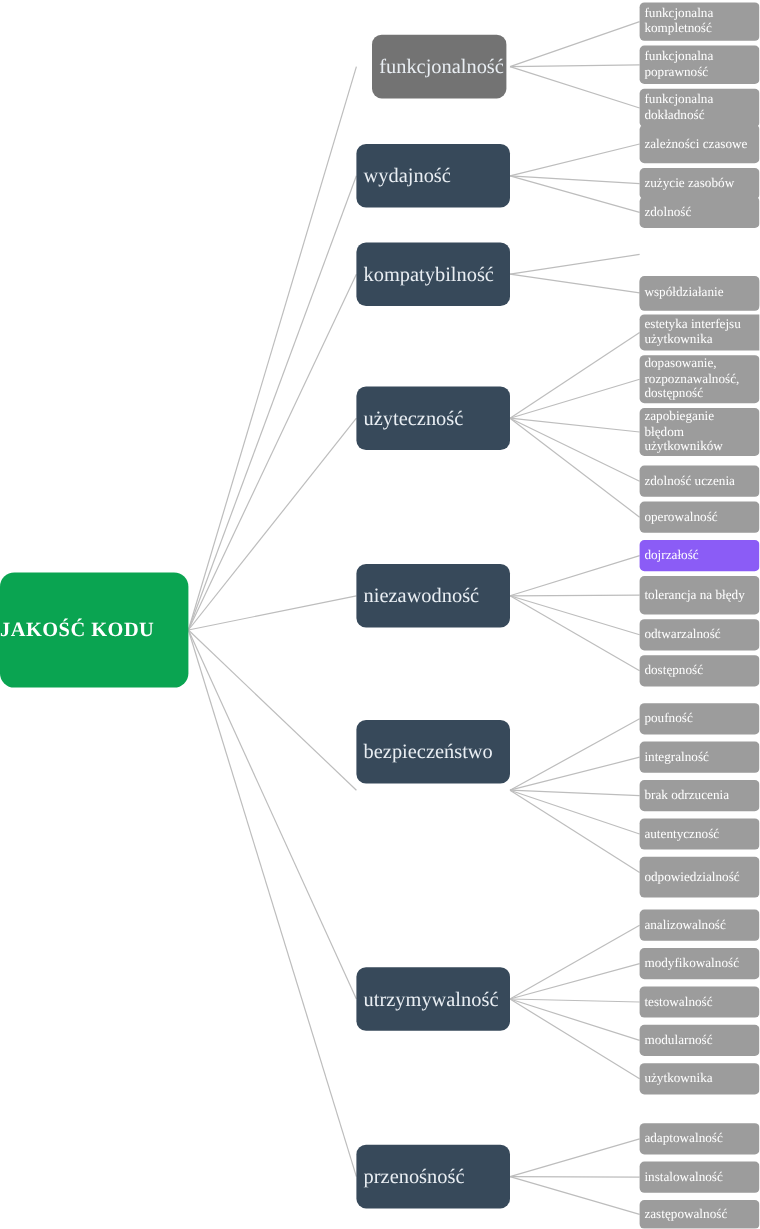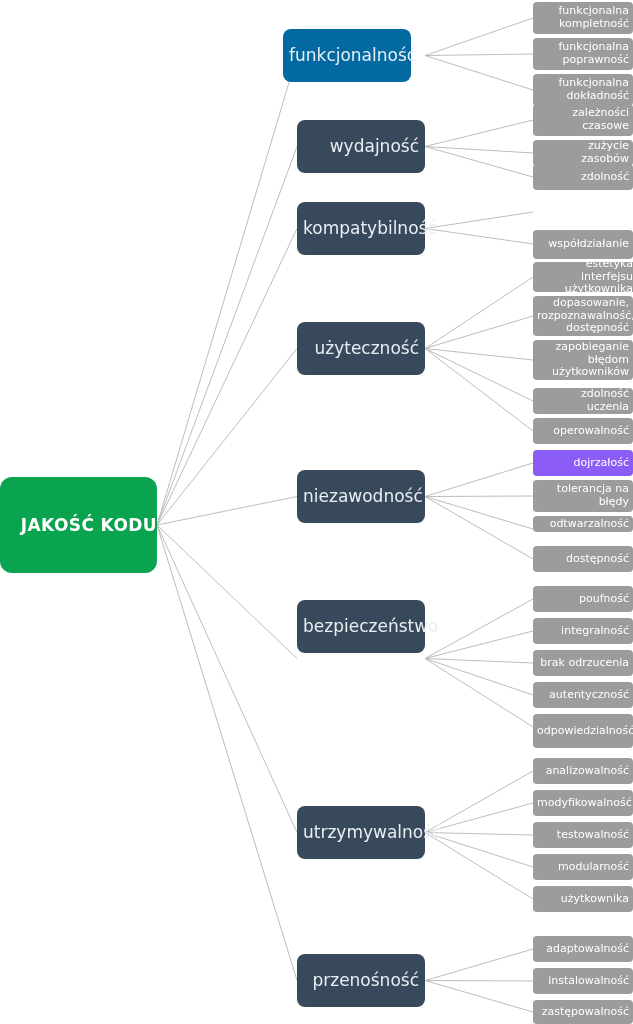--- a/index.html
+++ b/index.html
@@ -24,21 +24,22 @@
     width: 633px;
     height: 1024px;
     pointer-events: none;
   }
   .node {
     position: absolute;
     box-sizing: border-box;
     display: flex;
     align-items: center;
     justify-content: center;
-    text-align: right;
+    text-align: left;
+    font-family: Liberation Serif, serif;
   }
   .root-node {
     border-radius: 12px;
     color: #ffffff;
     font-weight: bold;
     font-size: 17px;
     letter-spacing: 0.4px;
   }
   .branch-node {
     border-radius: 8px;
@@ -102,21 +103,21 @@
       <line x1="425" y1="832.5" x2="533" y2="899" stroke="#bdbdbd" stroke-width="1"></line>
       <line x1="157" y1="525" x2="297" y2="980.5" stroke="#bdbdbd" stroke-width="1"></line>
       <line x1="425" y1="980.5" x2="533" y2="949" stroke="#bdbdbd" stroke-width="1"></line>
       <line x1="425" y1="980.5" x2="533" y2="981" stroke="#bdbdbd" stroke-width="1"></line>
       <line x1="425" y1="980.5" x2="533" y2="1012" stroke="#bdbdbd" stroke-width="1"></line>
     </svg>
   <div id="nodes">
       <div class="node root-node" style="left: 0px; top: 477px; width: 157px; height: 96px; background: rgb(10, 164, 81);">
         <span>JAKOŚĆ KODU</span>
       </div>
-      <div class="node branch-node" style="left: 283px; top: 29px; width: 128px; height: 53px; background: #0369a1;">
+      <div class="node branch-node" style="left: 310px; top: 29px; width: 112px; height: 53px; background: #737373;">
         <span>funkcjonalność</span>
       </div>
       <div class="node leaf-node" style="left: 533px; top: 2px; width: 100px; height: 32px; background: rgb(156, 156, 156);">
         <span>funkcjonalna kompletność</span>
       </div>
       <div class="node leaf-node" style="left: 533px; top: 38px; width: 100px; height: 32px; background: rgb(156, 156, 156);">
         <span>funkcjonalna poprawność</span>
       </div>
       <div class="node leaf-node" style="left: 533px; top: 74px; width: 100px; height: 32px; background: rgb(156, 156, 156);">
         <span>funkcjonalna dokładność</span>
@@ -162,21 +163,21 @@
       </div>
       <div class="node branch-node" style="left: 297px; top: 470px; width: 128px; height: 53px; background: rgb(55, 73, 90);">
         <span>niezawodność</span>
       </div>
       <div class="node leaf-node" style="left: 533px; top: 450px; width: 100px; height: 26px; background: #8b5cf6;">
         <span>dojrzałość</span>
       </div>
       <div class="node leaf-node" style="left: 533px; top: 480px; width: 100px; height: 32px; background: rgb(156, 156, 156);">
         <span>tolerancja na błędy</span>
       </div>
-      <div class="node leaf-node" style="left: 533px; top: 516px; width: 100px; height: 16px; background: rgb(156, 156, 156);">
+      <div class="node leaf-node" style="left: 533px; top: 516px; width: 100px; height: 26px; background: rgb(156, 156, 156);">
         <span>odtwarzalność</span>
       </div>
       <div class="node leaf-node" style="left: 533px; top: 546px; width: 100px; height: 26px; background: rgb(156, 156, 156);">
         <span>dostępność</span>
       </div>
       <div class="node branch-node" style="left: 297px; top: 600px; width: 128px; height: 53px; background: rgb(55, 73, 90);">
         <span>bezpieczeństwo</span>
       </div>
       <div class="node leaf-node" style="left: 533px; top: 586px; width: 100px; height: 26px; background: rgb(156, 156, 156);">
         <span>poufność</span>

